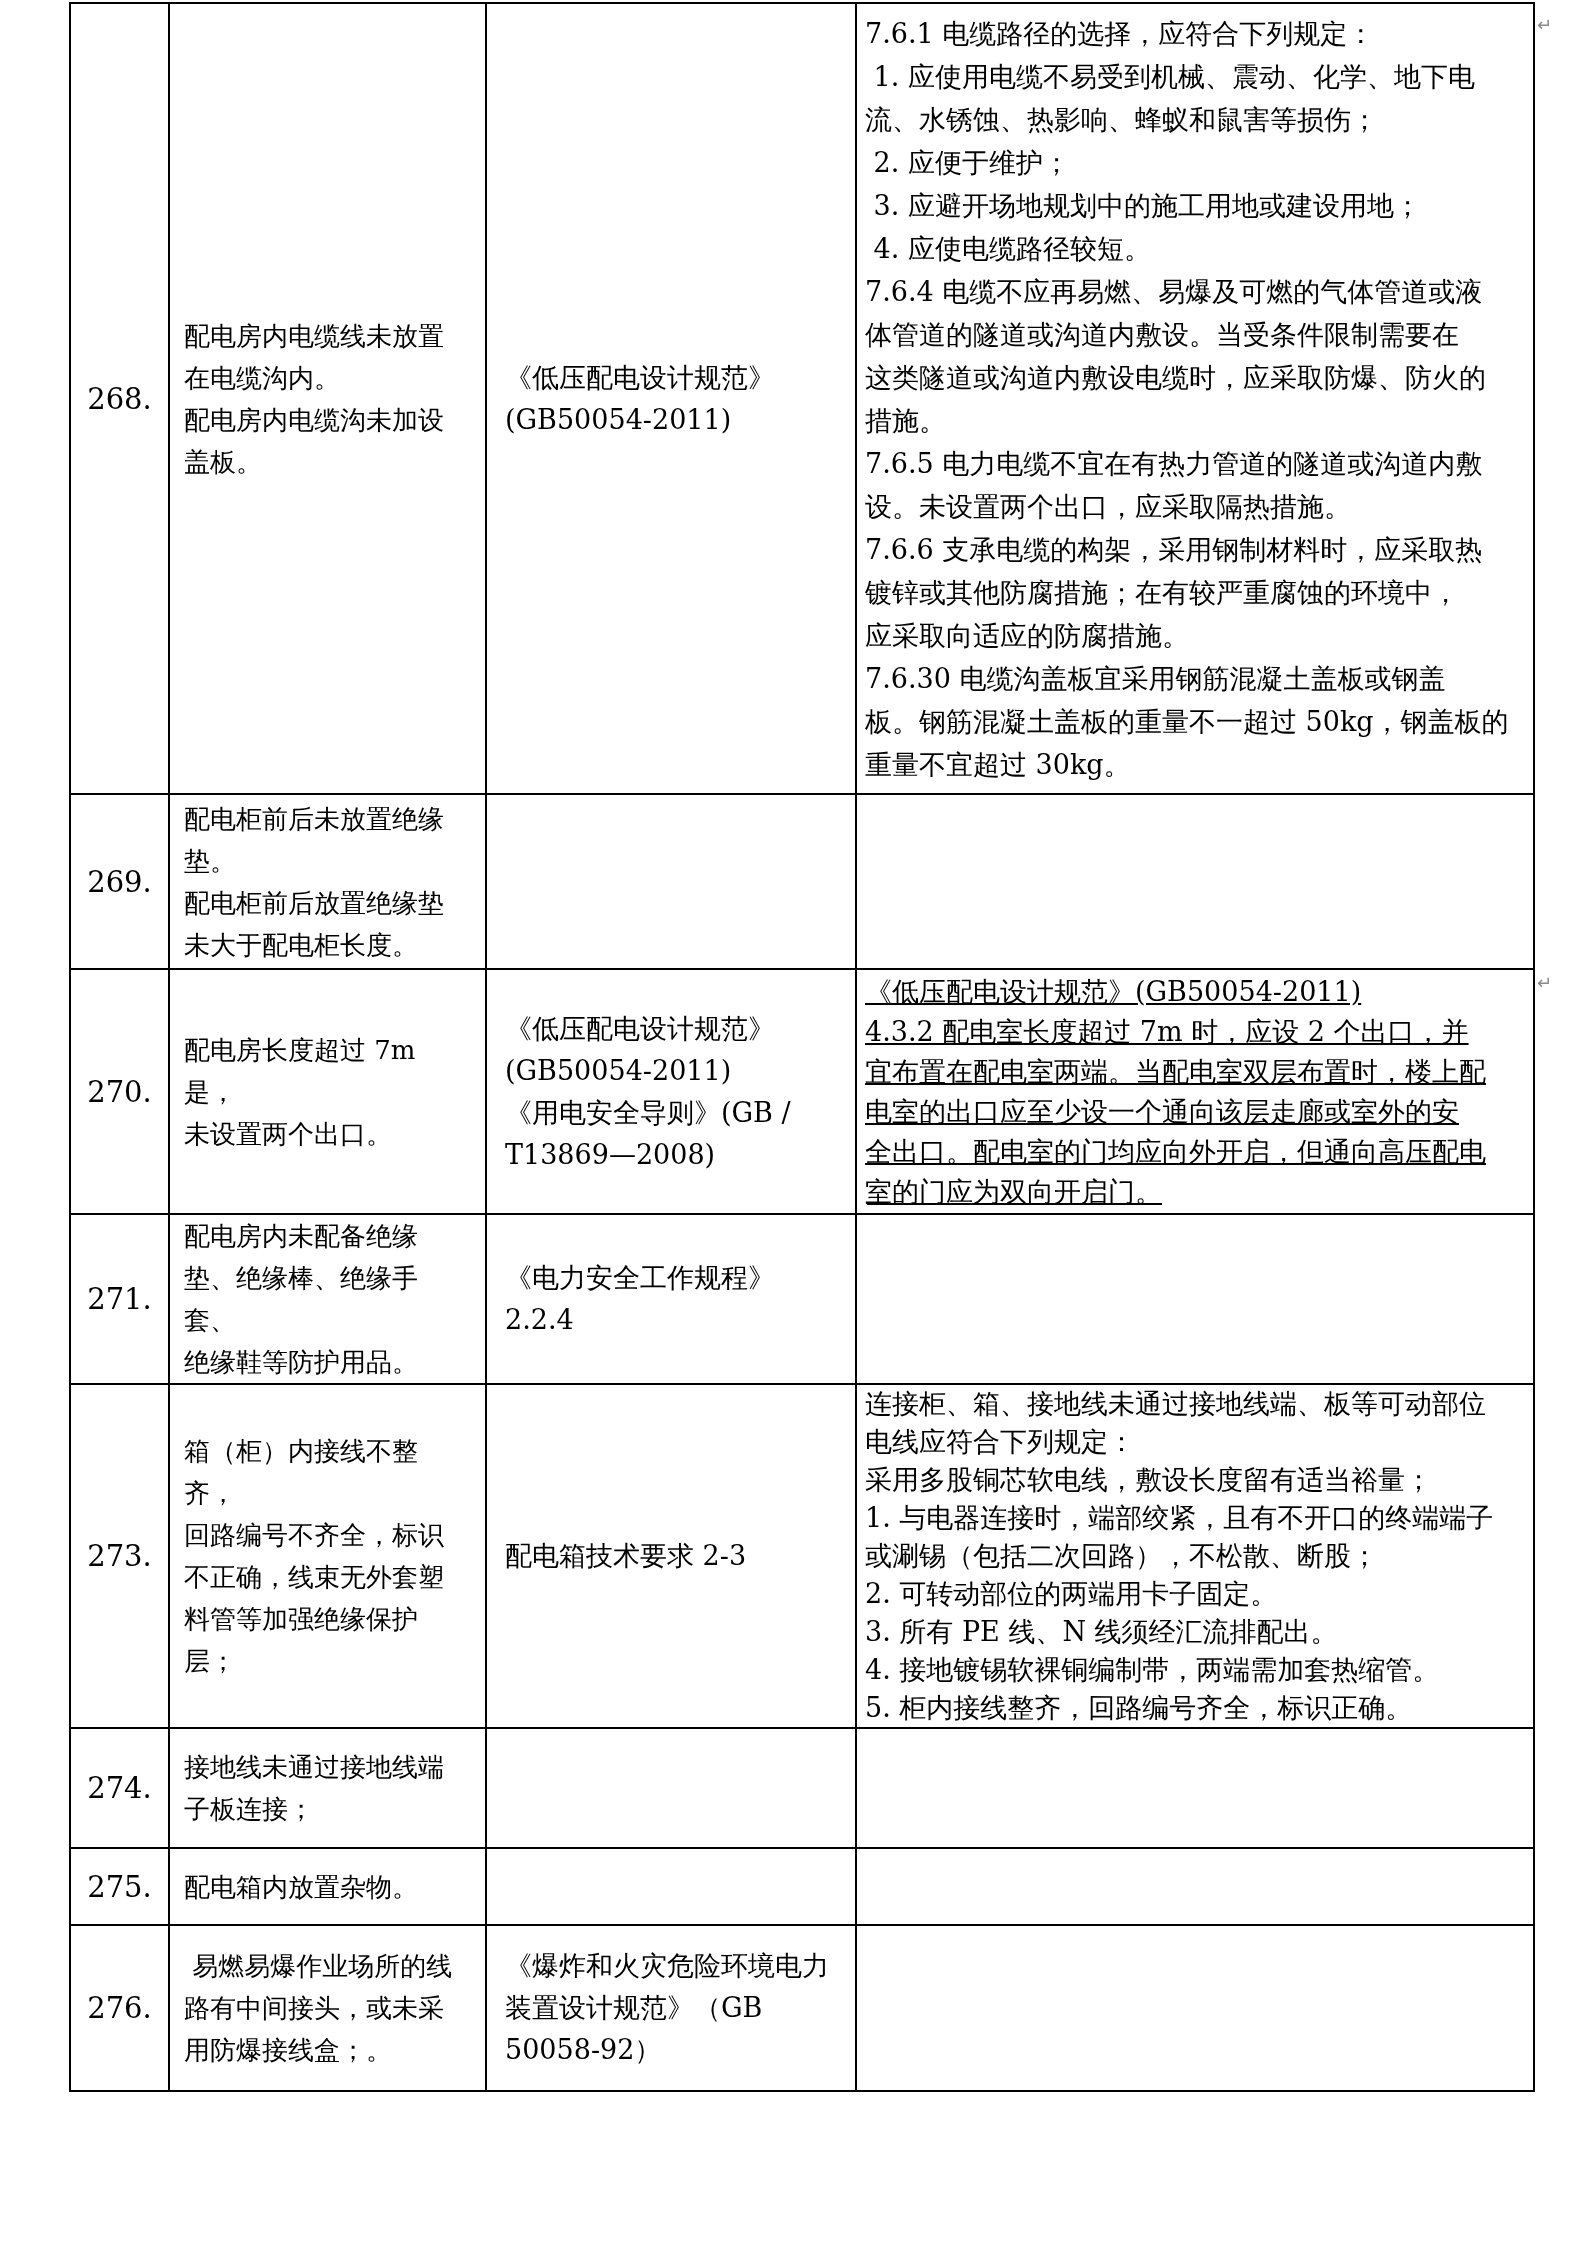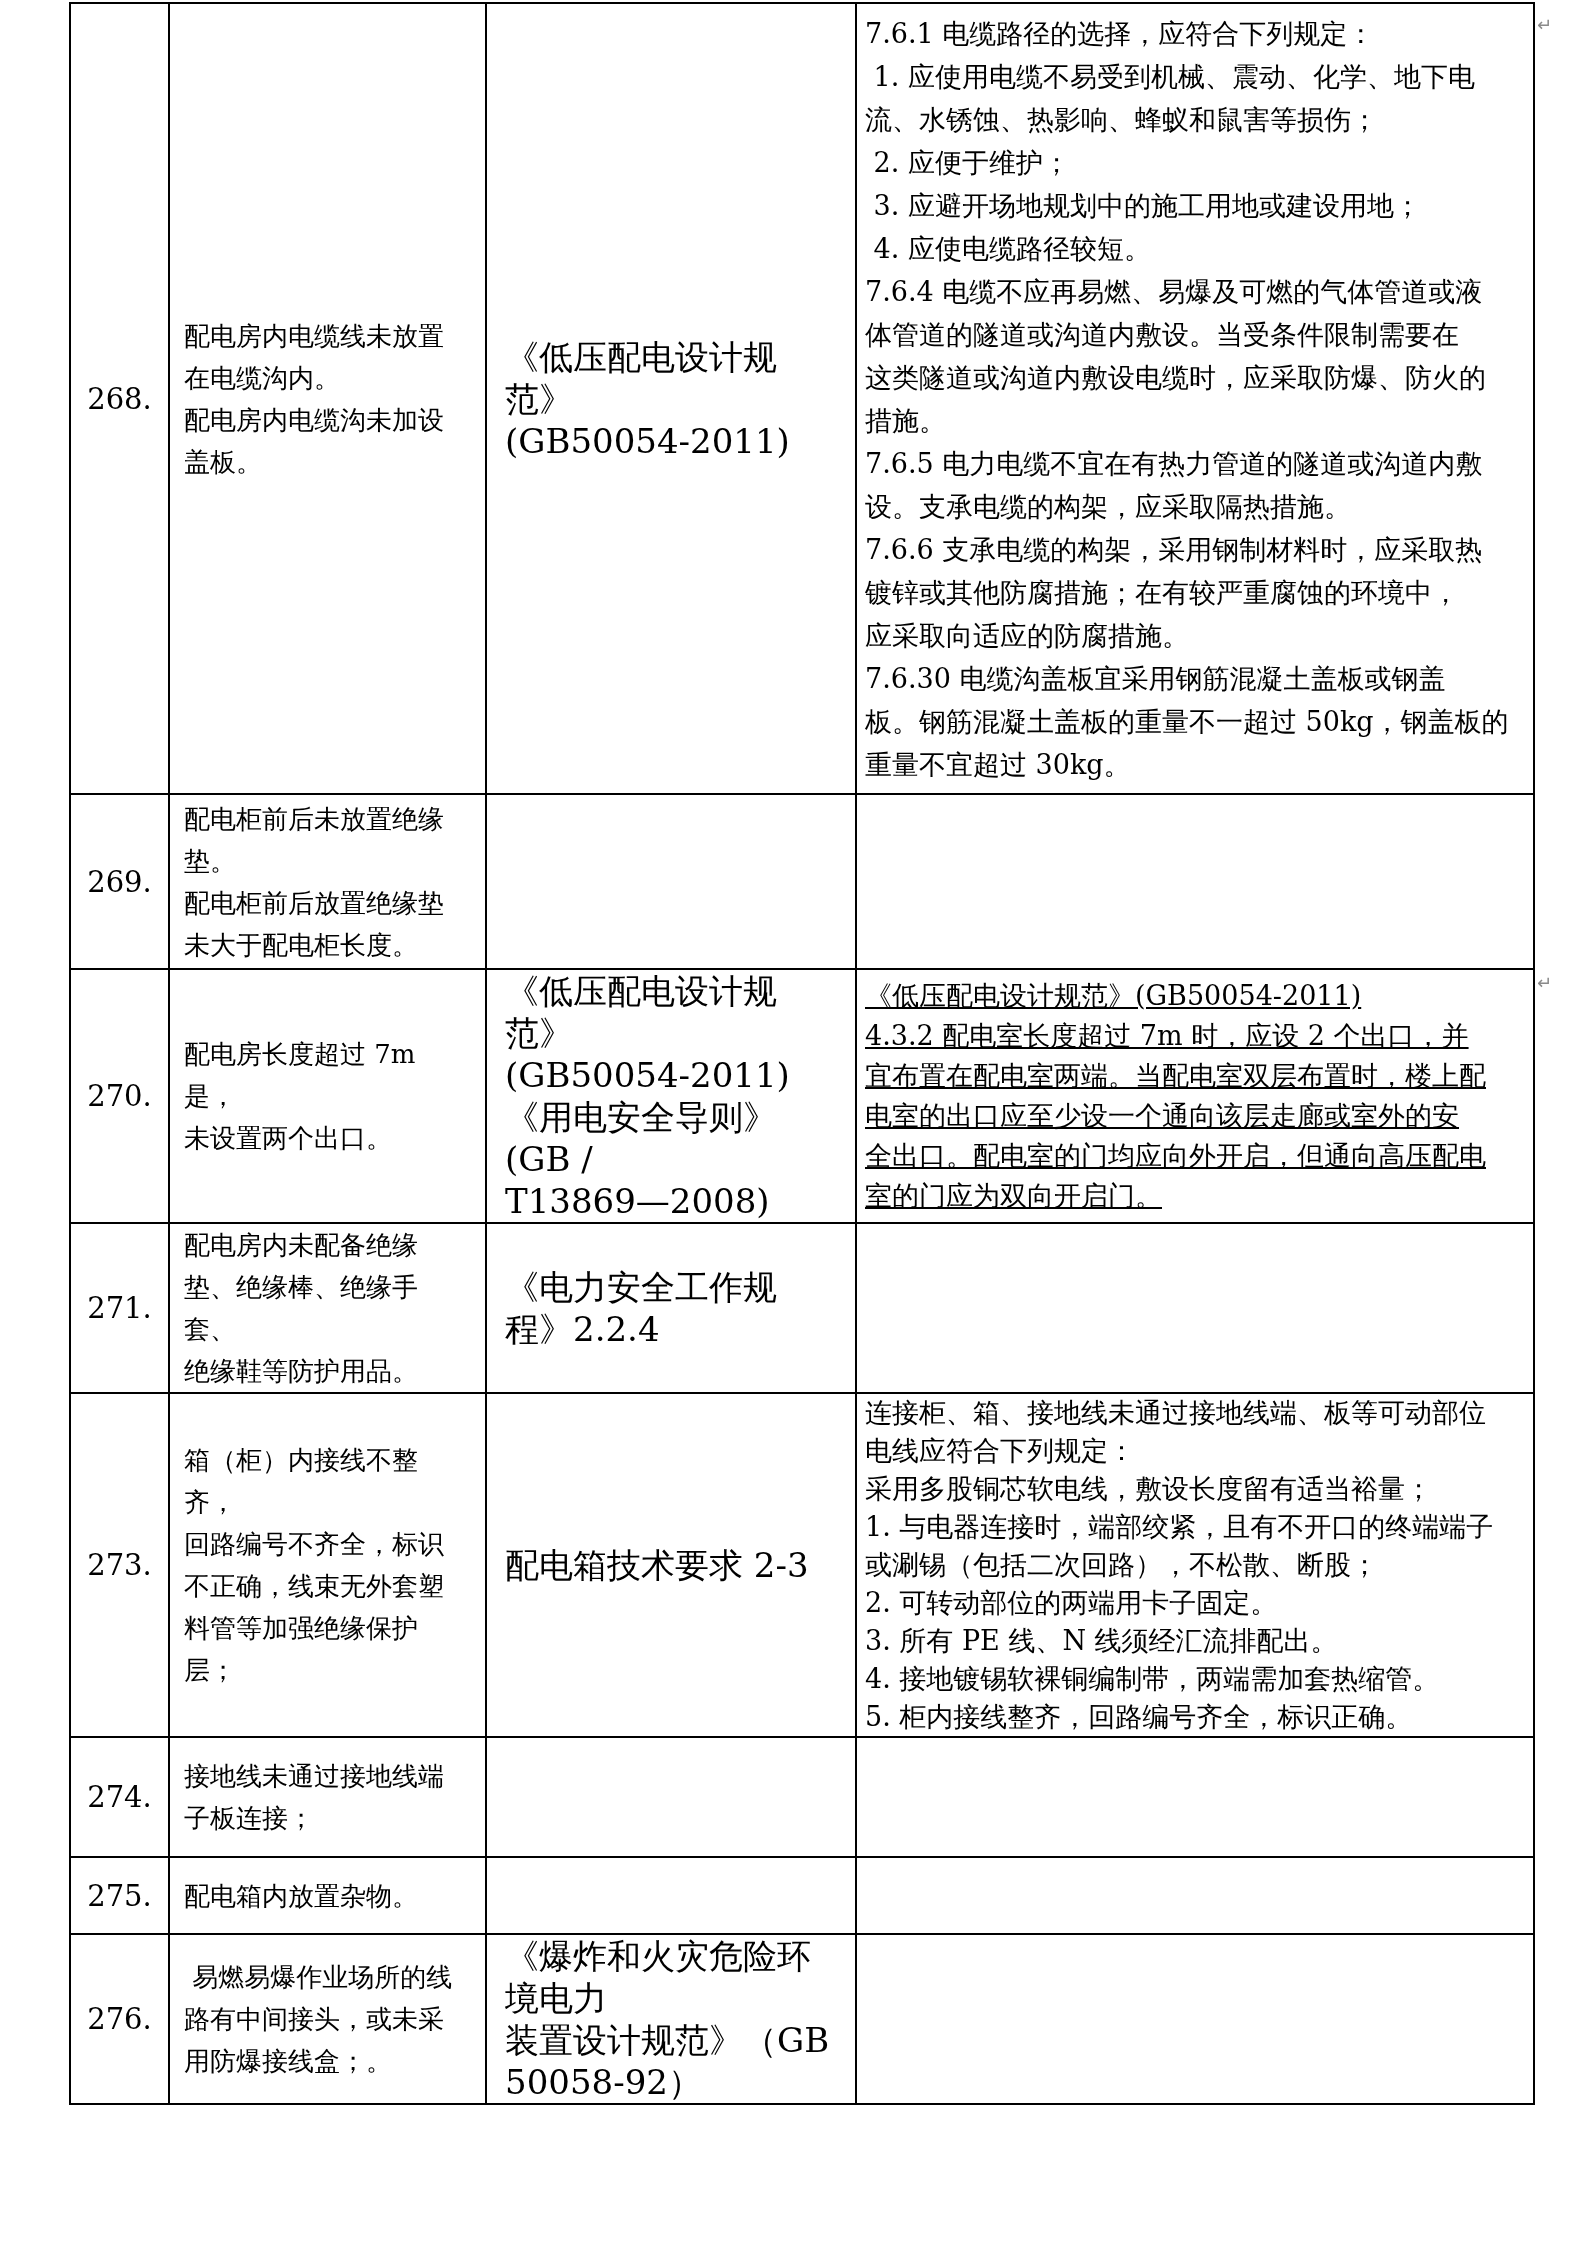--- a/index.html
+++ b/index.html
@@ -36,21 +36,21 @@
   tr.r270{height:245px}
   tr.r271{height:127px}
   tr.r272{height:88px}
   tr.r273{height:342px}
   tr.r274{height:120px}
   tr.r275{height:77px}
   tr.r276{height:166px}
 
   td.c1{text-align:center;font-size:29px;line-height:40px;}
   td.c2{font-size:26px;line-height:42px;padding:0 22px 0 14px;}
-  td.c3{font-size:34px;line-height:42px;padding:0 16px 0 18px;}
+  td.c3{font-size:27px;line-height:42px;padding:0 16px 0 18px;}
   td.c4{font-size:27px;line-height:43px;padding:0 20px 0 8px;border-radius:30px;}
   tr.r270 td.c4{line-height:40px;text-decoration:underline;}
   tr.r273 td.c4{line-height:38px;}
 
   .line{white-space:pre-wrap;}
   .pmark{
     position:absolute;
     left:1537px;
     color:#8a8a8a;
     font-size:18px;
@@ -92,21 +92,21 @@
             <div class="line"> 1. 应使用电缆不易受到机械、震动、化学、地下电</div>
             <div class="line">流、水锈蚀、热影响、蜂蚁和鼠害等损伤；</div>
             <div class="line"> 2. 应便于维护；</div>
             <div class="line"> 3. 应避开场地规划中的施工用地或建设用地；</div>
             <div class="line"> 4. 应使电缆路径较短。</div>
             <div class="line">7.6.4 电缆不应再易燃、易爆及可燃的气体管道或液</div>
             <div class="line">体管道的隧道或沟道内敷设。当受条件限制需要在</div>
             <div class="line">这类隧道或沟道内敷设电缆时，应采取防爆、防火的</div>
             <div class="line">措施。</div>
             <div class="line">7.6.5 电力电缆不宜在有热力管道的隧道或沟道内敷</div>
-            <div class="line">设。支承电缆的构架，应采取隔热措施。</div>
+            <div class="line">设。未设置两个出口，应采取隔热措施。</div>
             <div class="line">7.6.6 支承电缆的构架，采用钢制材料时，应采取热</div>
             <div class="line">镀锌或其他防腐措施；在有较严重腐蚀的环境中，</div>
             <div class="line">应采取向适应的防腐措施。</div>
             <div class="line">7.6.30 电缆沟盖板宜采用钢筋混凝土盖板或钢盖</div>
             <div class="line">板。钢筋混凝土盖板的重量不一超过 50kg，钢盖板的</div>
             <div class="line">重量不宜超过 30kg。</div>
           </td>
       </tr>
       <tr class="r269">
         <td class="c1"><span>269.</span></td>

